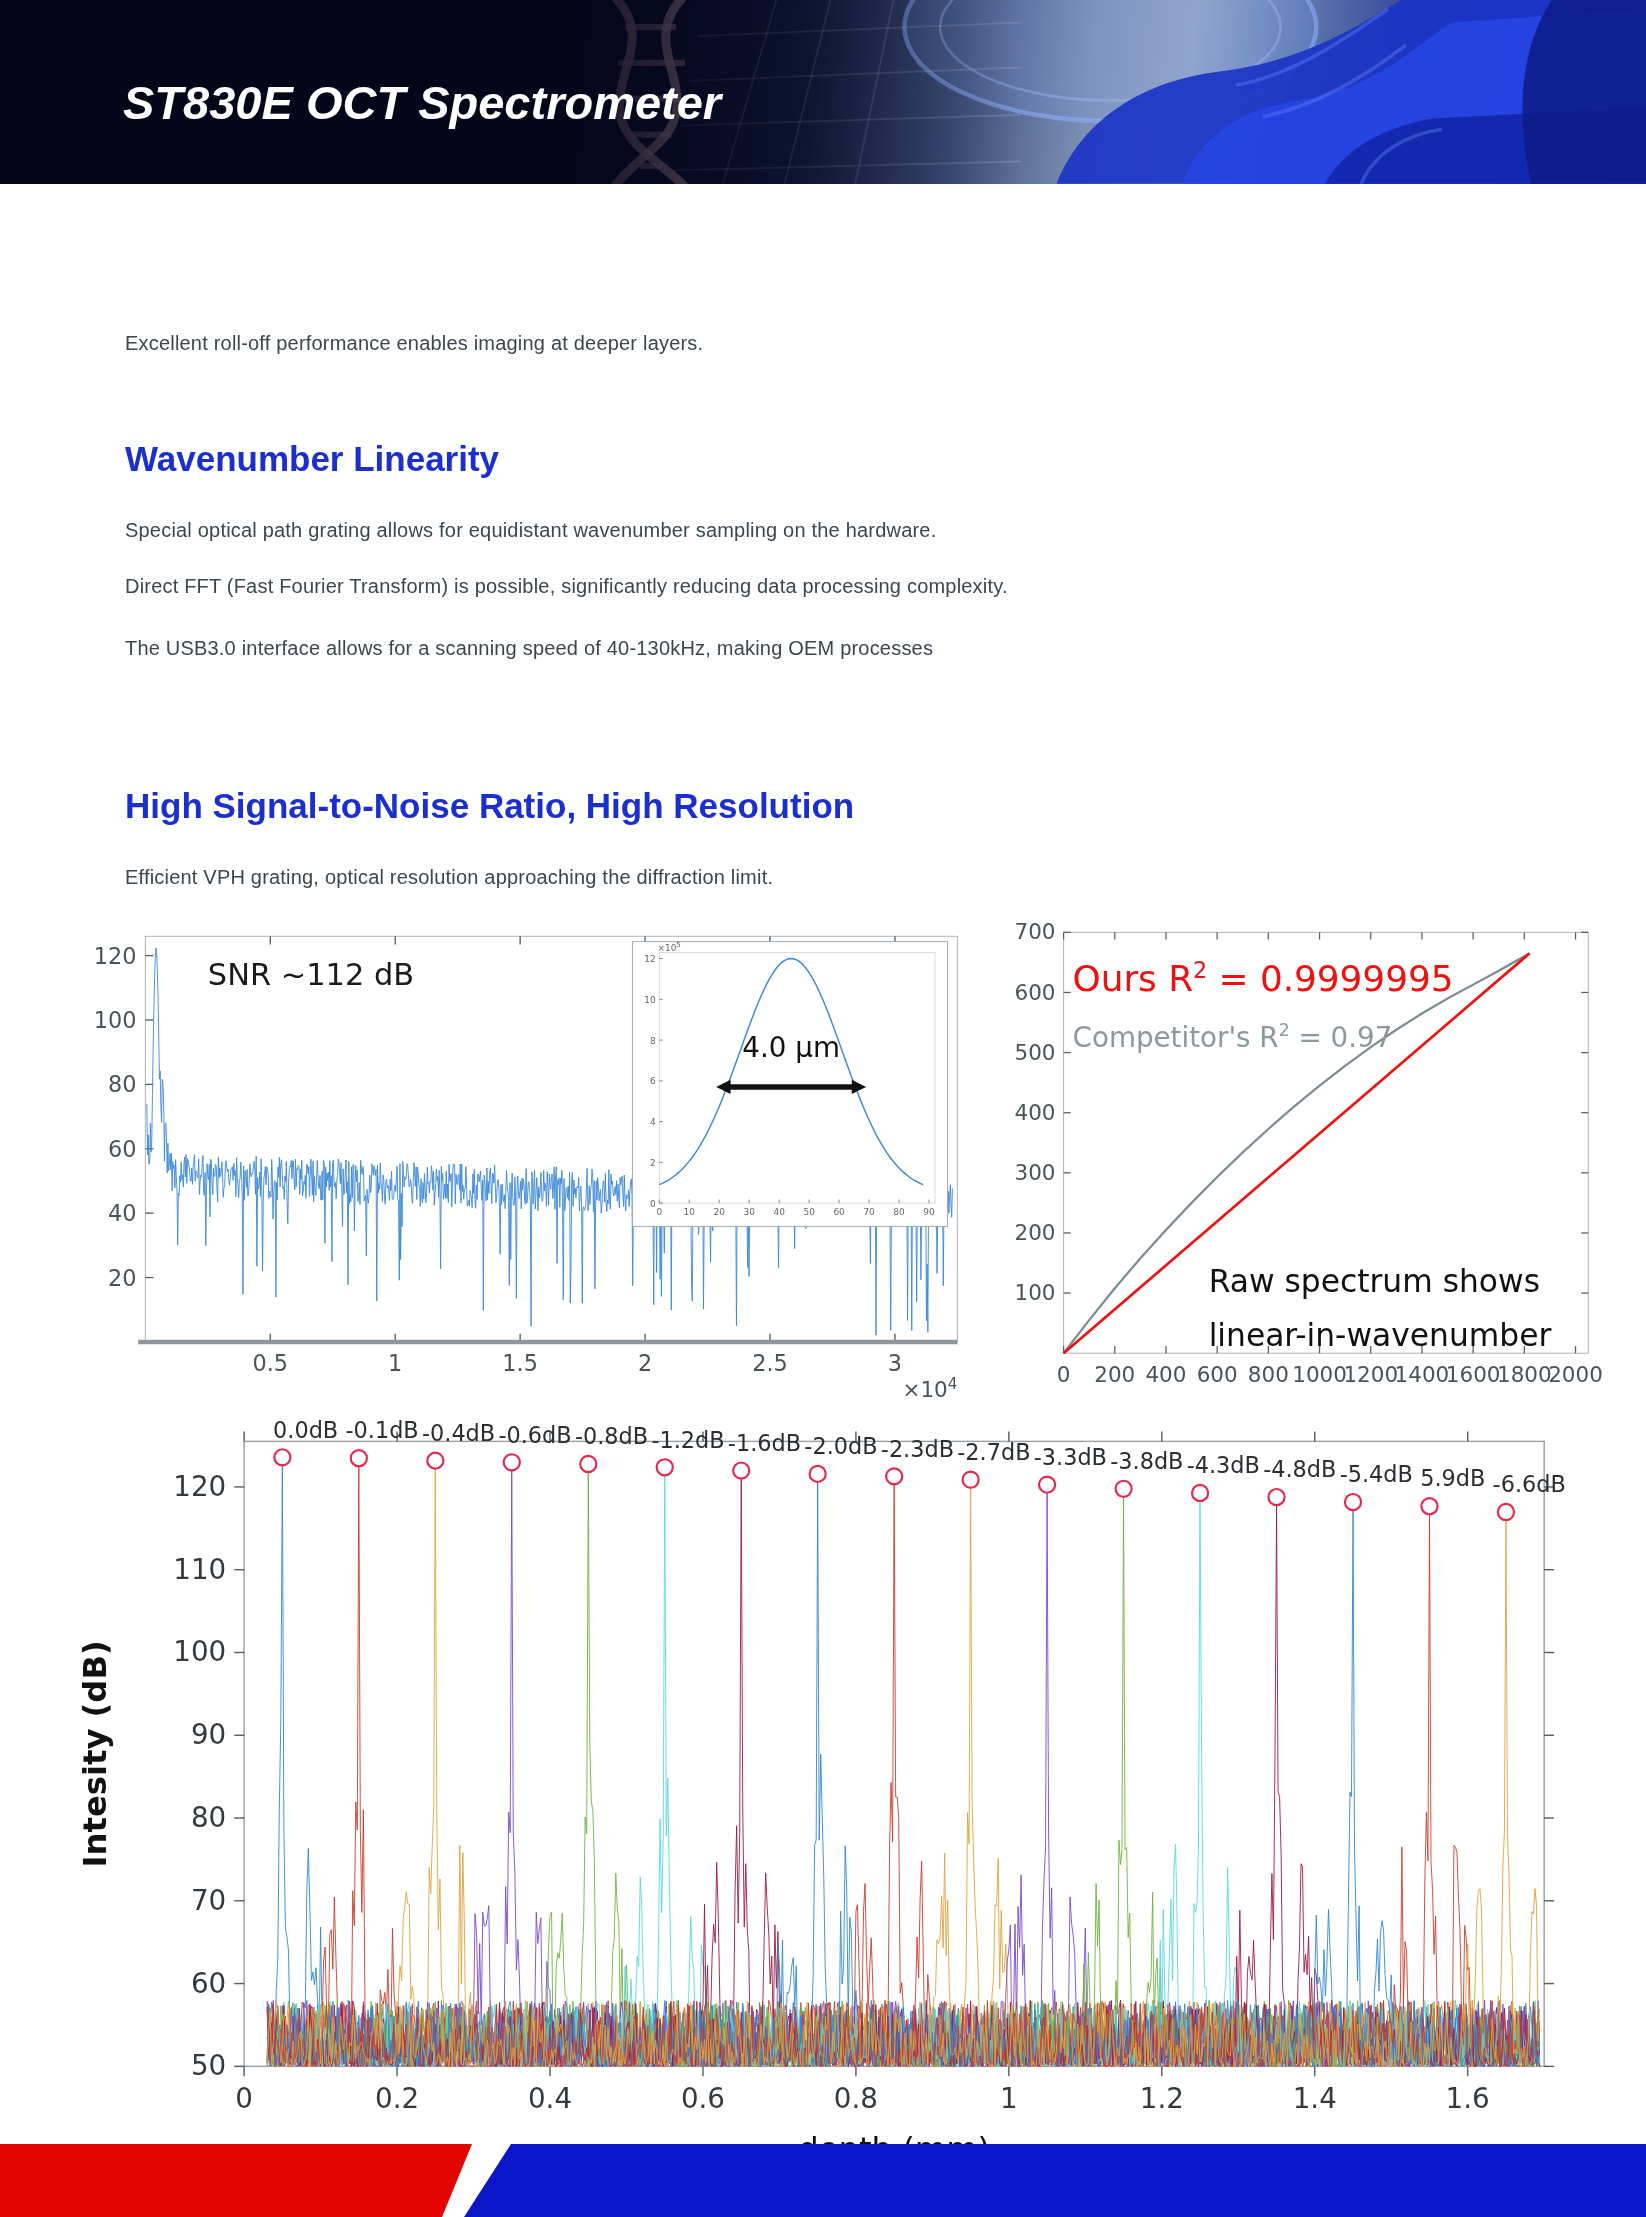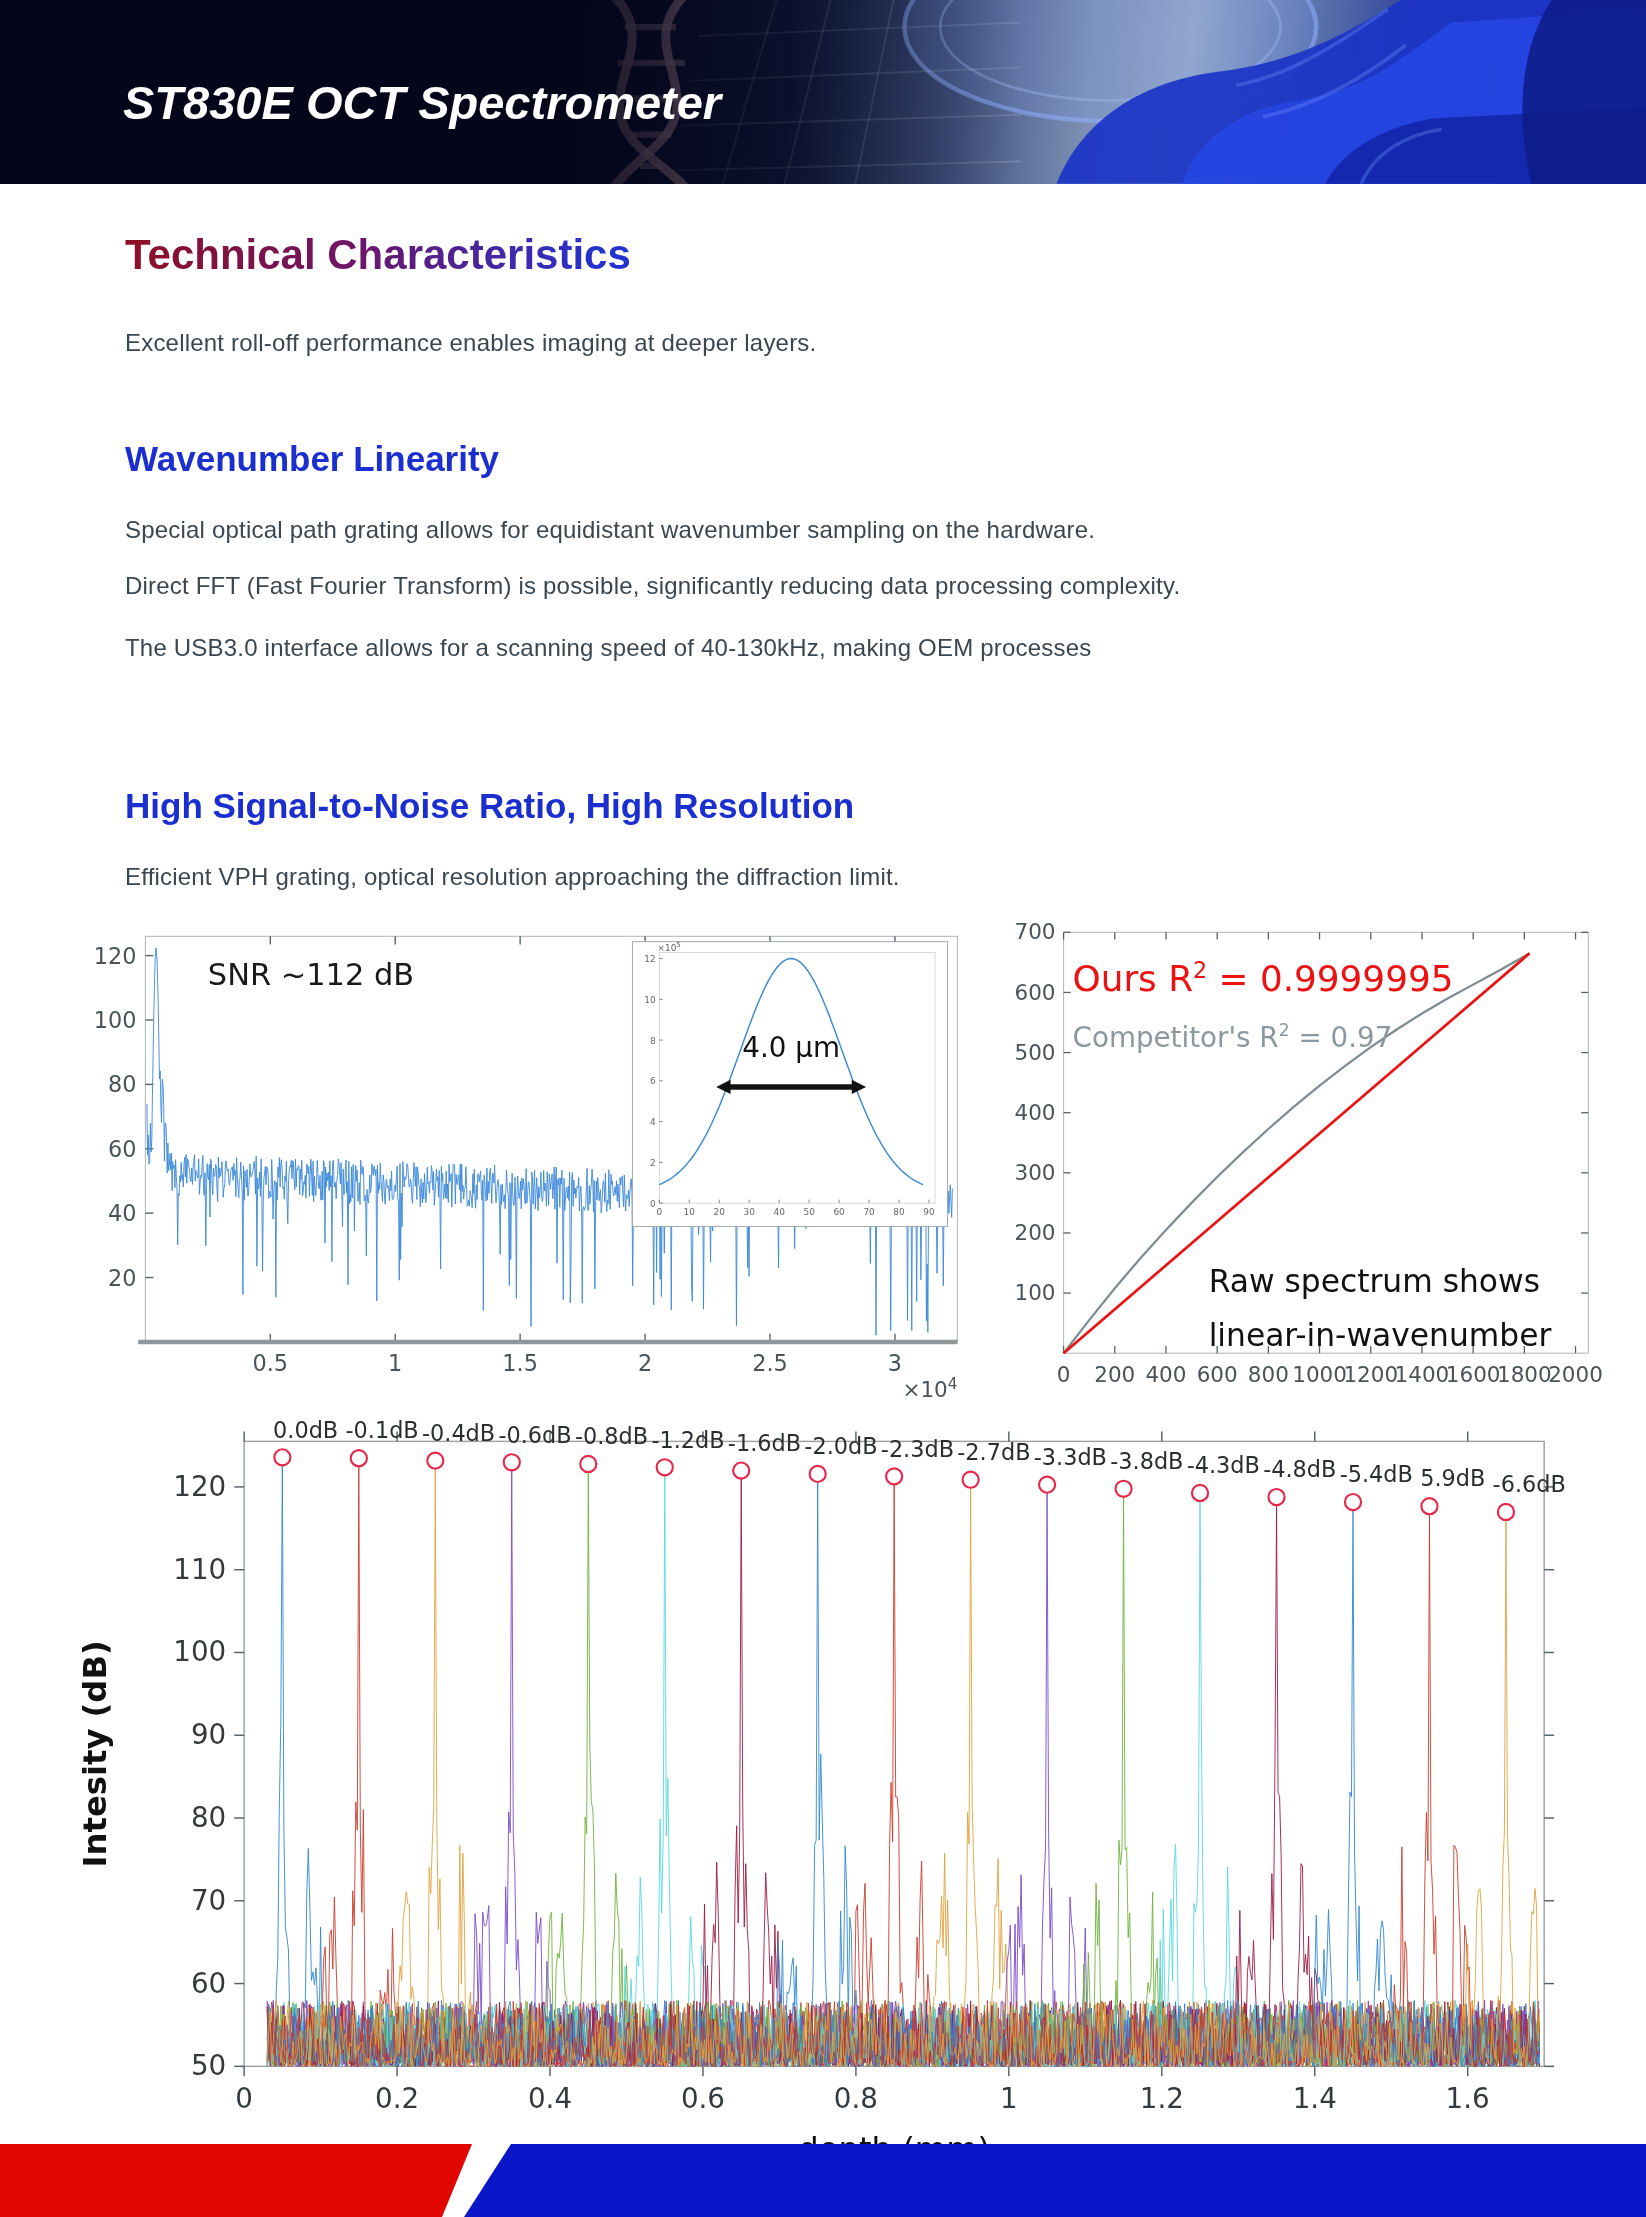--- a/index.html
+++ b/index.html
@@ -15,21 +15,21 @@
     background:linear-gradient(90deg,#05061a 0%, rgba(5,6,26,0.96) 33%, rgba(5,6,26,0.0) 62%); }
   .product-title { position:absolute; left:123px; top:75px; color:#ffffff;
     font-size:47px; font-weight:bold; font-style:italic; letter-spacing:0px; }
 
   
   .main-title { position:absolute; left:125px; top:231px; font-size:42px; font-weight:bold;
     background:linear-gradient(90deg,var(--h1from) 0%, #6d1668 45%, var(--h1to) 95%);
     -webkit-background-clip:text; background-clip:text; color:transparent; }
   .sect { position:absolute; left:125px; width:1487px; }
   .sect h2 { font-size:35px; font-weight:bold; color:var(--h2); margin-bottom:23px; }
-  .sect p { font-size:24px; color:var(--body); line-height:56px; letter-spacing:0.2px; }
+  .sect p { font-size:20px; color:var(--body); line-height:56px; letter-spacing:0.2px; }
 
   figure { position:absolute; }
   svg text { font-family:"DejaVu Sans","Liberation Sans",sans-serif; }
 
   
   .footer-red { position:absolute; left:0; bottom:0; width:475px; height:73px; background:var(--fred);
     clip-path:polygon(0 0, 472px 0, 442px 73px, 0 73px); }
   .footer-blue { position:absolute; left:464px; bottom:0; width:1182px; height:73px; background:var(--fblue);
     clip-path:polygon(47px 0, 1182px 0, 1182px 73px, 0 73px); }
 </style>
@@ -79,21 +79,20 @@
             <path d="M790,130 C850,118 905,85 950,50"></path>
             <path d="M900,205 C915,170 950,150 990,144"></path>
           </g>
         </g>
       </svg>
     </div>
     <div class="fade"></div>
     <div class="product-title">ST830E OCT Spectrometer</div>
   </header>
 
-  <h1 class="main-title">Technical Characteristics</h1>
 
   <section class="sect" style="top:315px">
     <p>Excellent roll-off performance enables imaging at deeper layers.</p>
   </section>
 
   <section class="sect" style="top:439px">
     <h2>Wavenumber Linearity</h2>
     <p>Special optical path grating allows for equidistant wavenumber sampling on the hardware.</p>
     <p>Direct FFT (Fast Fourier Transform) is possible, significantly reducing data processing complexity.</p>
   </section>

